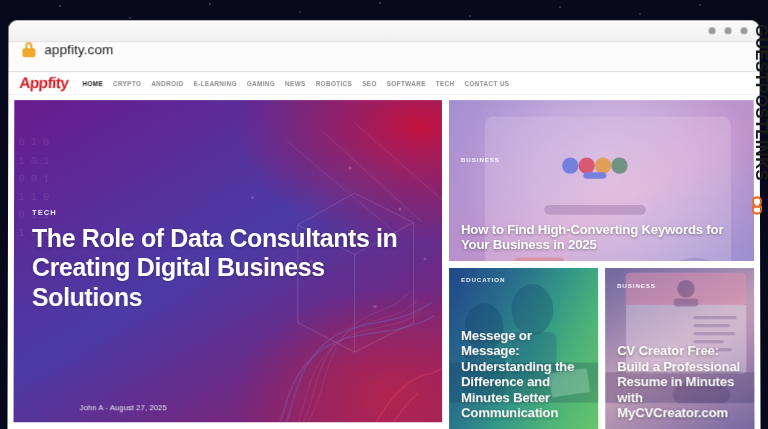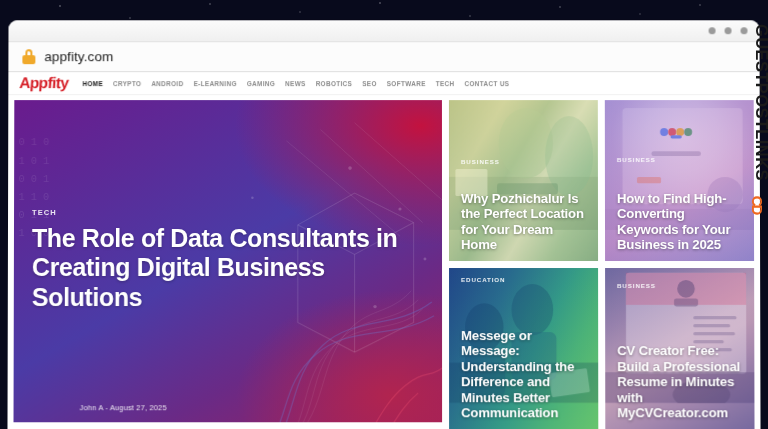--- a/index.html
+++ b/index.html
@@ -39,21 +39,21 @@
   }
   #titlebar {
     position: relative; height: 22px;
     background: linear-gradient(#fbfbfb, #f0f0f0);
     border-bottom: 1px solid #e2e2e2;
   }
   .win-dots { position: absolute; right: 12px; top: 7px; display: flex; gap: 9px; }
   .win-dots i { width: 7px; height: 7px; border-radius: 50%; background: #9a9a9a; display:block; }
 
   #urlbar {
-    display: flex; align-items: center; gap: 9px;
+    display: flex; gap: 9px;
     height: 30px; padding-left: 14px;
     background: #fcfcfc;
     border-bottom: 1px solid #dedede;
   }
   .lock { width: 13px; height: 15px; position: relative; flex: none; }
   .lock .body { position:absolute; bottom:0; left:0; width:13px; height:9px;
     background:#f0a92b; border-radius:2px; }
   .lock .shackle { position:absolute; top:0; left:3px; width:7px; height:7px;
     border:2px solid #f0a92b; border-bottom:none; border-radius:4px 4px 0 0; }
   #url-text { font-size: 13.5px; color: #1c1c1c; letter-spacing: .1px; }
@@ -271,33 +271,20 @@
               <div id="hero-title">The Role of Data Consultants in Creating Digital Business Solutions</div>
             </div>
             <div id="hero-meta">John A -  August 27, 2025</div>
           </div>
         </div>
 
         <div id="cards-col">
 
           <div class="card-row">
 
-            <div class="card" id="card1" style="flex:1">
-              <div class="photo"></div>
-              <svg class="photo" viewBox="0 0 186 162" preserveAspectRatio="none">
-                <rect x="0" y="96" width="186" height="66" fill="rgba(120,120,80,.35)"></rect>
-                <rect x="8" y="86" width="40" height="34" rx="2" fill="rgba(240,235,200,.45)"></rect>
-                <ellipse cx="96" cy="54" rx="34" ry="44" fill="rgba(150,165,110,.45)"></ellipse>
-                <ellipse cx="150" cy="70" rx="30" ry="50" fill="rgba(120,150,110,.35)"></ellipse>
-                <rect x="60" y="104" width="76" height="14" rx="3" fill="rgba(80,90,60,.4)"></rect>
-              </svg>
-              <div class="tint"></div>
-              <div class="card-cat">BUSINESS</div>
-              <div class="card-title">Why Pozhichalur Is the Perfect Location for Your Dream Home</div>
-            </div>
 
             <div class="card" id="card2" style="flex:1">
               <div class="photo"></div>
               <svg class="photo" viewBox="0 0 186 162" preserveAspectRatio="none">
                 <rect x="22" y="10" width="150" height="120" rx="5" fill="rgba(255,255,255,.35)"></rect>
                 <g>
                   <circle cx="74" cy="40" r="5" fill="#4285f4"></circle>
                   <circle cx="84" cy="40" r="5" fill="#ea4335"></circle>
                   <circle cx="94" cy="40" r="5" fill="#fbbc05"></circle>
                   <circle cx="104" cy="40" r="5" fill="#34a853"></circle>

